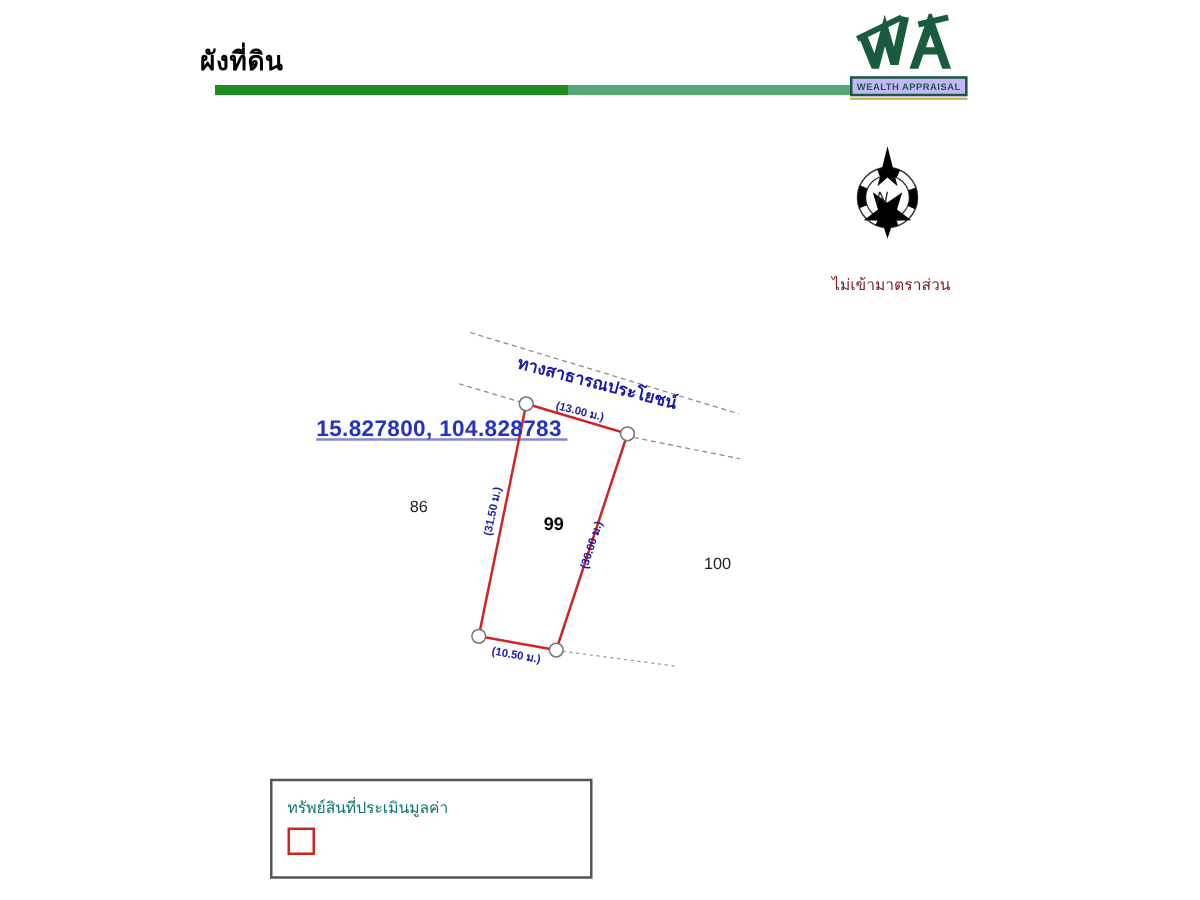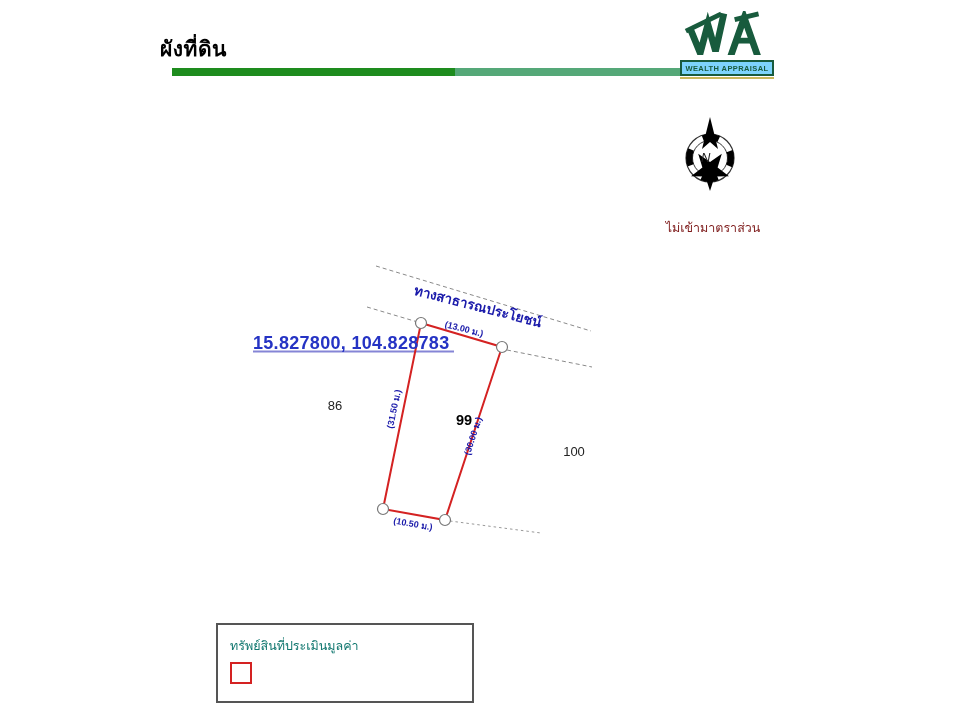--- a/index.html
+++ b/index.html
@@ -16,21 +16,21 @@
     left: 160px; top: 32px; width: 590px; text-align: left;
     font-size: 21px; font-weight: bold; color: #000; letter-spacing: 0.5px;
   }
   .divider-bar { left: 172px; top: 68px; width: 598px; height: 8px; display: flex; }
   .divider-dark  { width: 283px; height: 8px; background: #1e8c1e; }
   .divider-light { width: 315px; height: 8px; background: #55a878; }
 
   
   .logo-wrap { left: 680px; top: 11px; width: 94px; }
   .logo-label {
-    margin-top: 1px; border: 2px solid #185b3d; background: #7dd3fc;
+    margin-top: 1px; border: 2px solid #185b3d; background: #c4b5fd;
     color: #185b3d; font-size: 7.5px; font-weight: bold; letter-spacing: 0.4px;
     text-align: center; padding: 2px 0 1px 0; white-space: nowrap;
   }
   .logo-goldline { height: 2px; background: #c9b659; margin-top: 1px; }
 
   
   .compass-svg { left: 680px; top: 116px; }
   .scale-note { left: 640px; top: 218px; width: 146px; text-align: center; font-size: 12.5px; color: #7f1d1d; }
 
   
@@ -39,21 +39,21 @@
     left: 478px; top: 306px; transform: translate(-50%,-50%) rotate(14.5deg);
     font-size: 13.5px; font-weight: bold; color: #1a1aaa;
   }
   .dim { font-size: 9px; font-weight: bold; color: #1a1aaa; }
   .dim-top    { left: 464px; top: 329px; transform: translate(-50%,-50%) rotate(14.5deg); }
   .dim-left   { left: 394px; top: 409px; transform: translate(-50%,-50%) rotate(-78deg); }
   .dim-right  { left: 473px; top: 436px; transform: translate(-50%,-50%) rotate(-72deg); }
   .dim-bottom { left: 413px; top: 524px; transform: translate(-50%,-50%) rotate(10deg); }
   .parcel-no { color: #222; font-size: 13px; transform: translate(-50%,-50%); }
   .parcel-98  { left: 335px; top: 405px; }
-  .parcel-99  { left: 443px; top: 420px; font-size: 14.5px; font-weight: bold; color: #000; margin-left: 21px; }
+  .parcel-99  { left: 443px; top: 420px; font-size: 14.5px; font-weight: bold; color: #000; }
   .parcel-100 { left: 546px; top: 451px; margin-left: 28px; }
   .coords {
     left: 253px; top: 333px; font-size: 18px; font-weight: bold;
     color: #2533c4; letter-spacing: 0.3px;
   }
 
   
   .legend-box {
     left: 216px; top: 623px; width: 258px; height: 80px;
     border: 2px solid #555; background: #fff;

